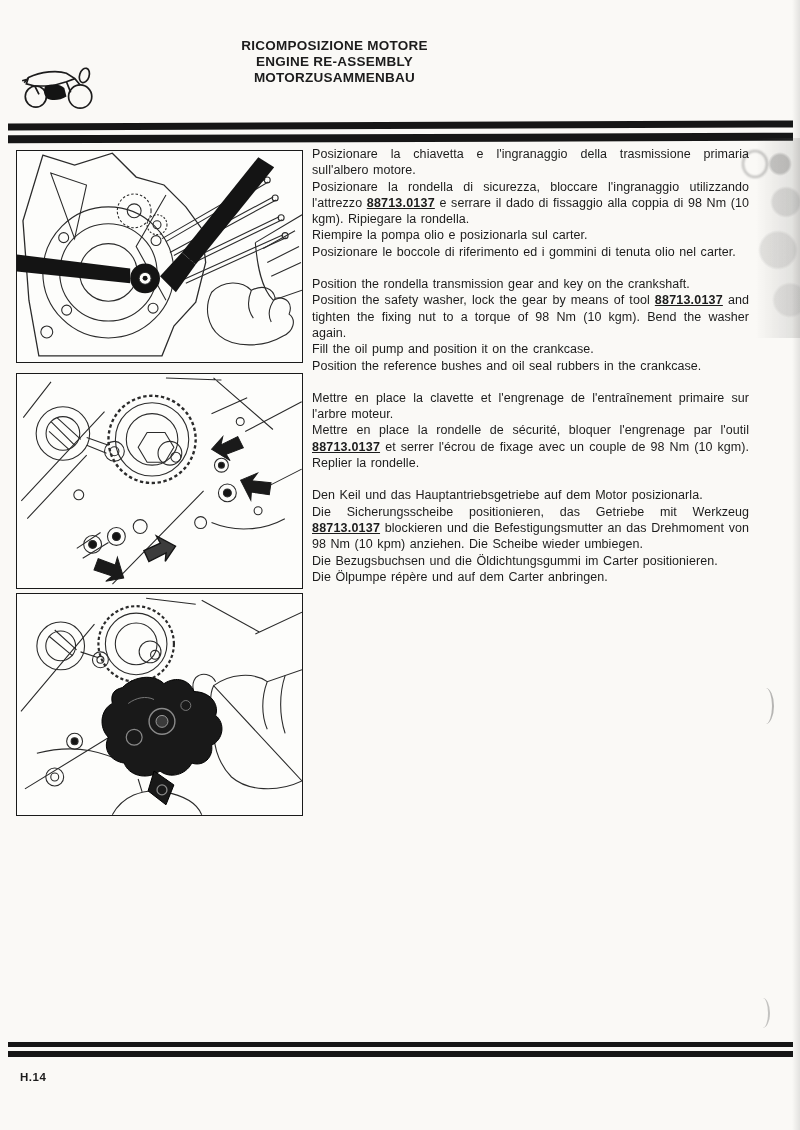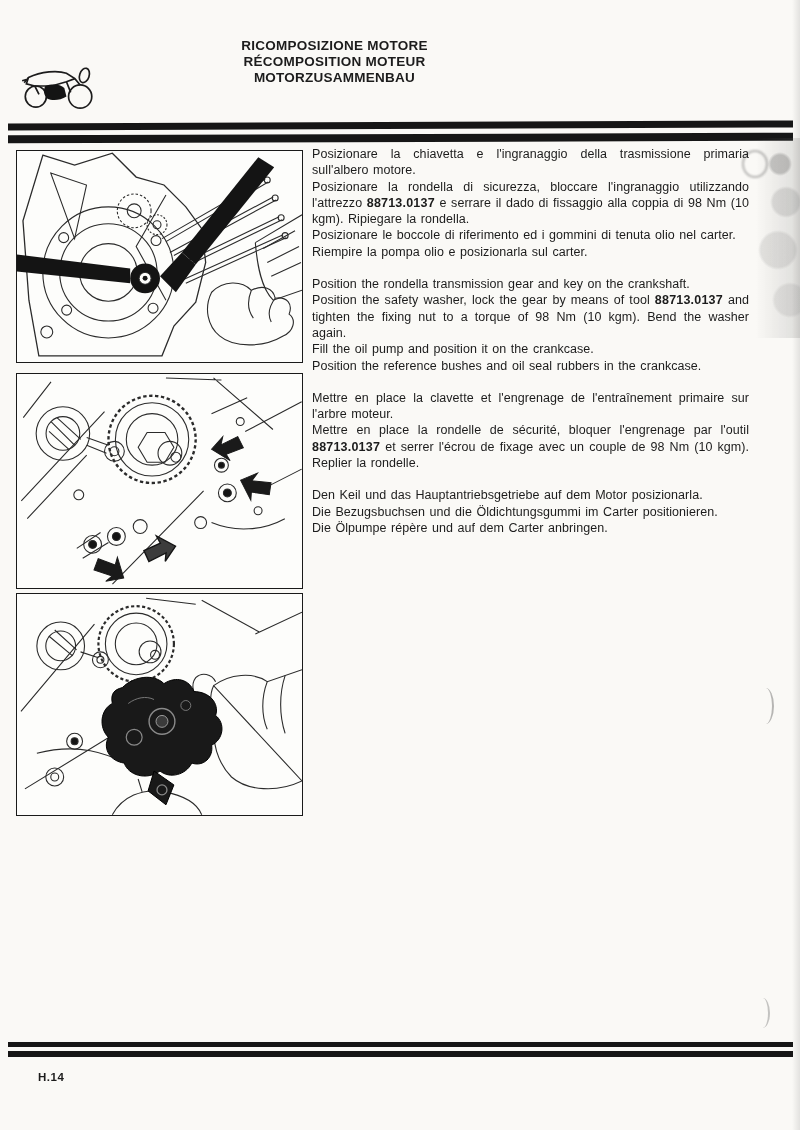--- a/index.html
+++ b/index.html
@@ -24,24 +24,24 @@
   .fig1{top:150px;height:213px;}
   .fig2{top:373px;height:216px;}
   .fig3{top:593px;height:223px;}
   .fig svg{display:block;width:100%;height:100%;}
 
   
   .text-col{position:absolute;left:312px;top:146px;width:437px;
        font-size:12.5px;line-height:16.3px;letter-spacing:.05px;word-spacing:1px;}
   .lang-block{margin:0 0 16px 0;}
   .lang-block p{margin:0;text-align:justify;text-align-last:left;}
-  .bold{font-weight:bold;letter-spacing:.2px;}
-
-  
-  .page-number{position:absolute;left:38px;top:1071px;font-weight:bold;
+  .bold{font-weight:bold;letter-spacing:.2px;text-decoration:underline;}
+
+  
+  .page-number{position:absolute;left:20px;top:1071px;font-weight:bold;
        font-size:11.5px;letter-spacing:.5px;}
 
   
   .scan-noise-right{position:absolute;right:0;top:138px;width:62px;height:200px;
      background:
        radial-gradient(circle at 42px 26px, rgba(70,70,70,.28) 0 9px, rgba(70,70,70,0) 12px),
        radial-gradient(circle at 48px 64px, rgba(90,90,90,.17) 0 13px, transparent 16px),
        radial-gradient(circle at 40px 112px, rgba(90,90,90,.14) 0 17px, transparent 20px),
        radial-gradient(circle at 52px 162px, rgba(90,90,90,.12) 0 15px, transparent 18px),
        linear-gradient(to left, rgba(110,110,110,.20), rgba(110,110,110,0) 72%);
@@ -68,21 +68,21 @@
       <path d="M4,19 L8,14 C20,8 36,7 44,10 L52,15 L57,21"></path>
       <path d="M8,14 L6,20 L14,22 L30,22 L44,18 L52,15"></path>
       <path d="M2,17 L6,16"></path>
       <path d="M14,22 L18,30 M44,18 L48,28"></path>
     </g>
     <path d="M24,22 C30,20 38,20 42,24 L44,32 C38,36 30,36 26,34 C22,30 22,26 24,22 Z" fill="#141414"></path>
   </svg>
 
   <div class="title-block">
     <div>RICOMPOSIZIONE MOTORE</div>
-    <div>RÉCOMPOSITION MOTEUR</div>
+    <div>ENGINE RE-ASSEMBLY</div>
     <div>MOTORZUSAMMENBAU</div>
   </div>
 
   <div class="rule rule-top-1"></div>
   <div class="rule rule-top-2"></div>
 
   <figure class="fig fig1">
     <svg viewBox="0 0 287 212">
       <g fill="none" stroke="#2b2b2b" stroke-width="1.1">
         <path d="M26,4 L58,14 L96,2 L120,26 L148,34 L170,56 L186,78 L190,112 L180,152 L158,176 L146,206 L22,206 L12,150 L6,70 Z" stroke-width="1.3"></path>
@@ -202,35 +202,36 @@
         <polygon points="138,178 158,192 150,212 132,198" fill="#191919" stroke="#000"></polygon>
         <circle cx="146" cy="197" r="5" fill="none" stroke="#8a8a8a" stroke-width="1.3"></circle>
       </g>
     </svg>
   </figure>
 
   <div class="text-col">
     <section class="lang-block">
         <p><span>Posizionare la chiavetta e l'ingranaggio della trasmissione primaria sull'albero motore.</span></p>
         <p><span>Posizionare la rondella di sicurezza, bloccare l'ingranaggio utilizzando l'attrezzo </span><span class="bold">88713.0137</span><span> e serrare il dado di fissaggio alla coppia di 98 Nm (10 kgm). Ripiegare la rondella.</span></p>
+        <p><span>Riempire la pompa olio e posizionarla sul carter.</span></p>
         <p><span>Posizionare le boccole di riferimento ed i gommini di tenuta olio nel carter.</span></p>
-        <p><span>Riempire la pompa olio e posizionarla sul carter.</span></p>
       </section>
     <section class="lang-block">
         <p><span>Position the rondella transmission gear and key on the crankshaft.</span></p>
         <p><span>Position the safety washer, lock the gear by means of tool </span><span class="bold">88713.0137</span><span> and tighten the fixing nut to a torque of 98 Nm (10 kgm). Bend the washer again.</span></p>
         <p><span>Fill the oil pump and position it on the crankcase.</span></p>
         <p><span>Position the reference bushes and oil seal rubbers in the crankcase.</span></p>
       </section>
     <section class="lang-block">
         <p><span>Mettre en place la clavette et l'engrenage de l'entraînement primaire sur l'arbre moteur.</span></p>
         <p><span>Mettre en place la rondelle de sécurité, bloquer l'engrenage par l'outil </span><span class="bold">88713.0137</span><span> et serrer l'écrou de fixage avec un couple de 98 Nm (10 kgm). Replier la rondelle.</span></p>
       </section>
     <section class="lang-block">
         <p><span>Den Keil und das Hauptantriebsgetriebe auf dem Motor posizionarla.</span></p>
+        <p><span>Die Sicherungsscheibe positionieren, das Getriebe mit Werkzeug </span><span class="bold">88713.0137</span><span> blockieren und die Befestigungsmutter an das Drehmoment von 98 Nm (10 kpm) anziehen. Die Scheibe wieder umbiegen.</span></p>
         <p><span>Die Bezugsbuchsen und die Öldichtungsgummi im Carter positionieren.</span></p>
         <p><span>Die Ölpumpe répère und auf dem Carter anbringen.</span></p>
       </section>
   </div>
 
   <div class="rule rule-bot-1"></div>
   <div class="rule rule-bot-2"></div>
 
   <div class="page-number">H.14</div>
 

